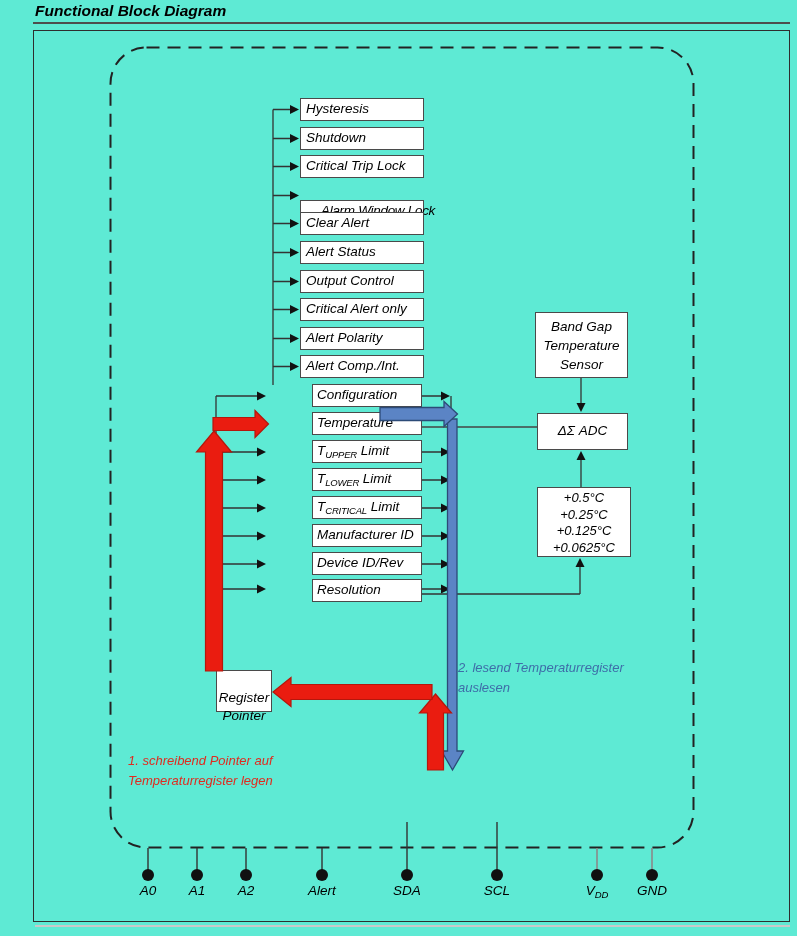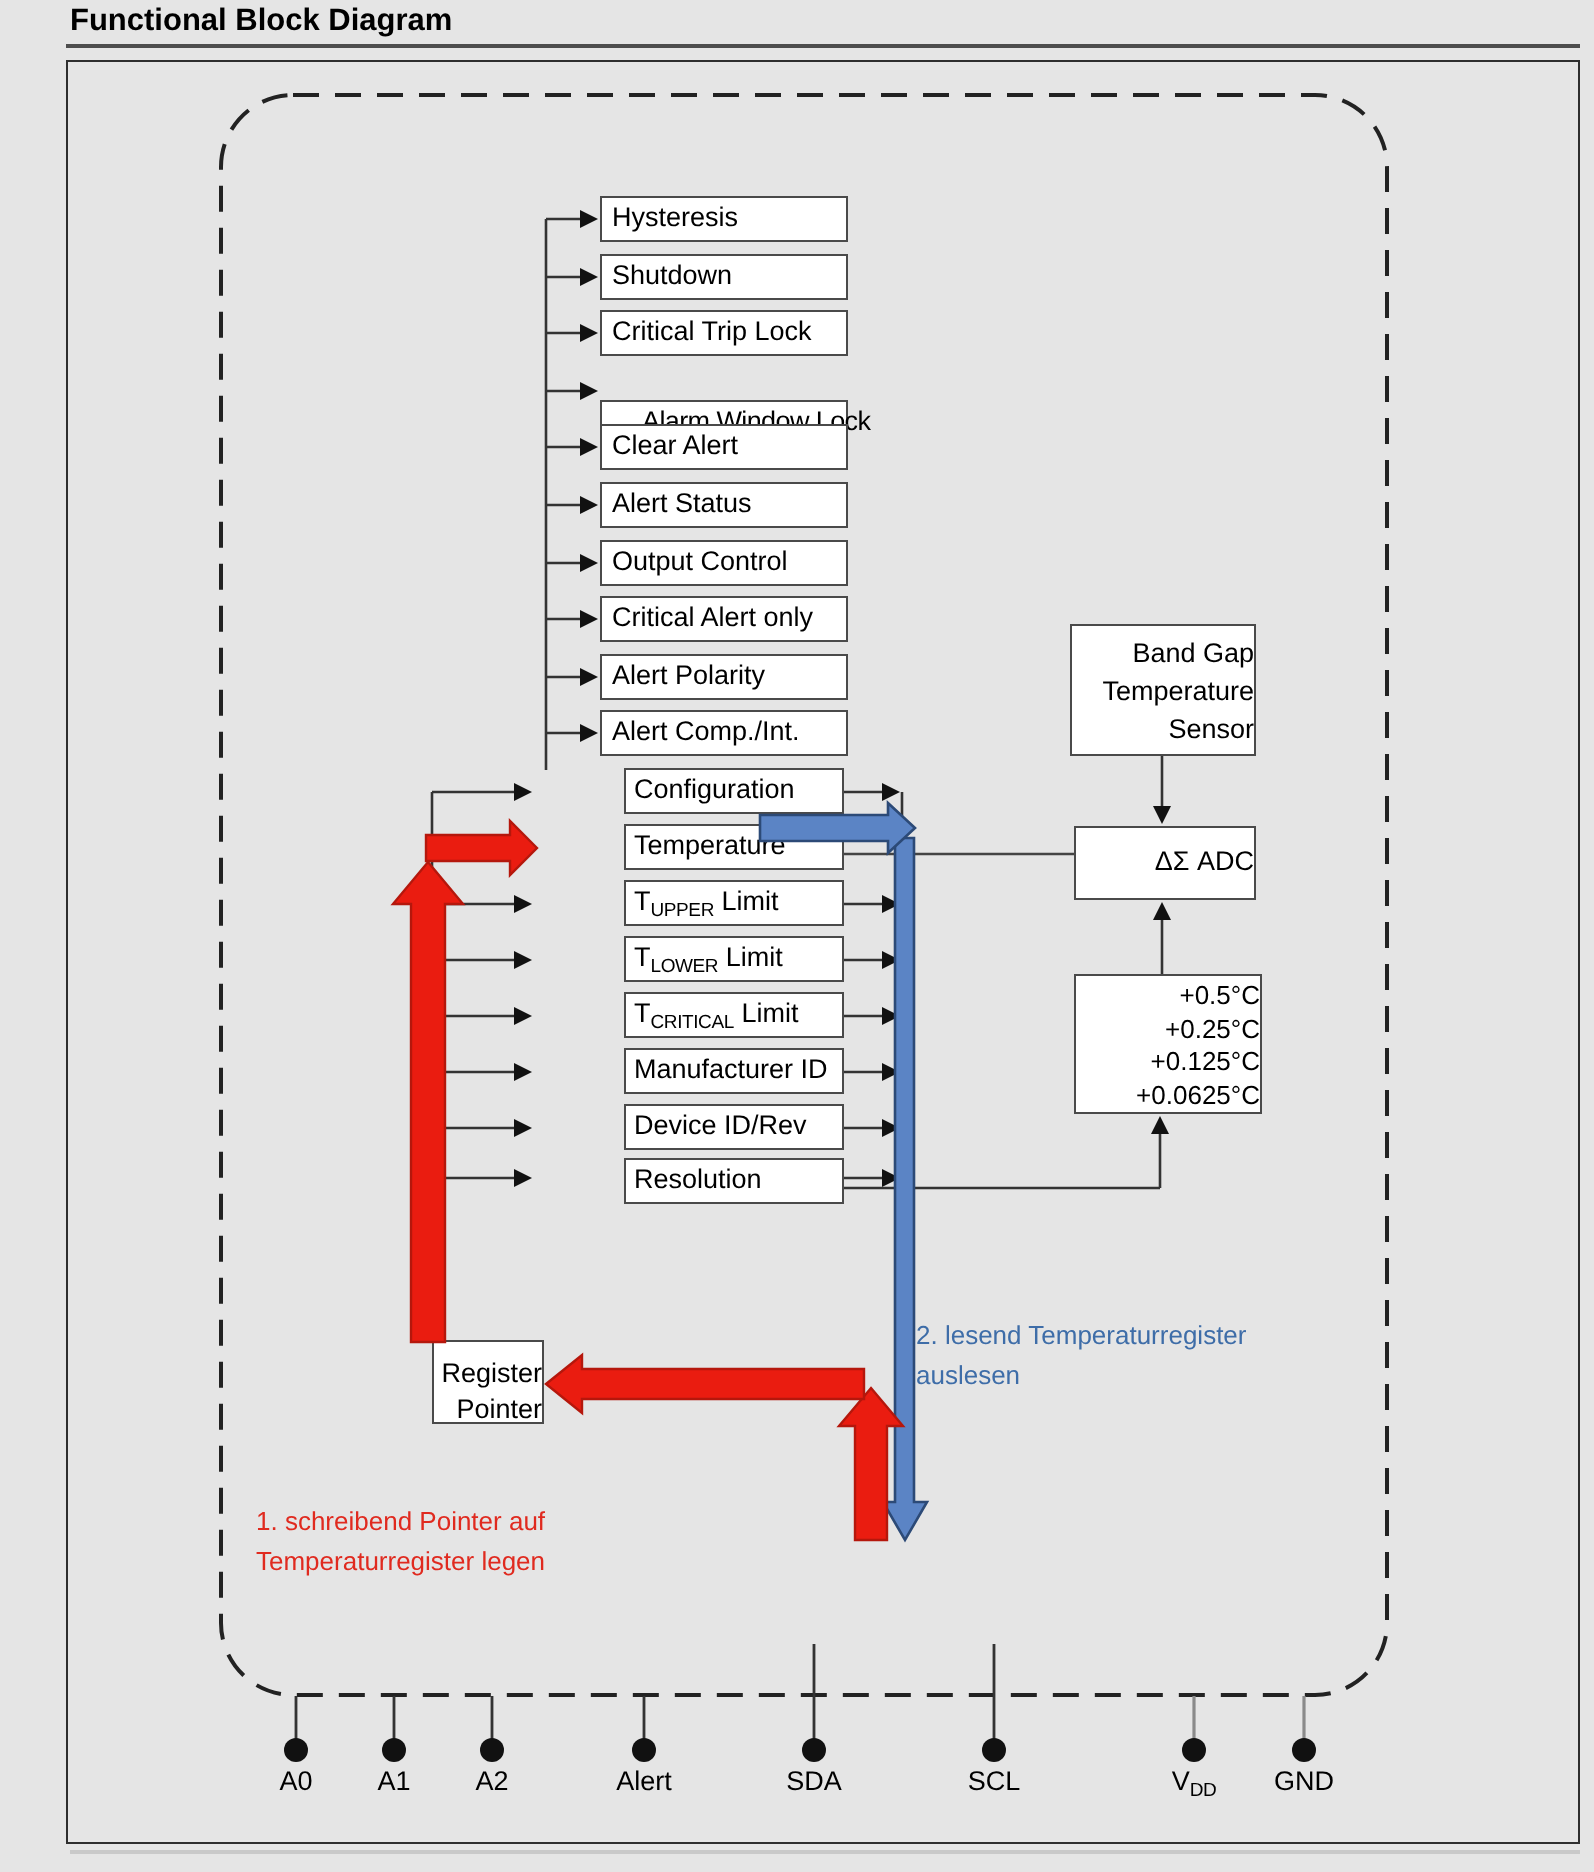--- a/index.html
+++ b/index.html
@@ -1,34 +1,34 @@
 <!DOCTYPE html>
 <html><head>
 <meta charset="utf-8">
 <style>
   html,body{margin:0;padding:0;background:#fff;}
-  .page{position:relative;width:797px;height:936px;background:#e5e5e5;
-        font-family:"Liberation Sans",sans-serif;color:#000;overflow:hidden;}
+  .page{position:relative;width:797px;height:936px;background:#5eead4;
+        font-family:"Liberation Sans",sans-serif;color:#000;overflow:hidden;font-style:italic;}
   .abs{position:absolute;}
   .title{left:35px;top:2px;font-size:15.5px;font-weight:bold;color:#000;}
   .title-rule{left:33px;top:22px;width:757px;height:0;border-top:2px solid #4d4d4d;}
   .outer-border{left:33px;top:30px;width:755px;height:890px;border:1.6px solid #2e2e2e;}
   .shadow-line{left:35px;top:925px;width:755px;height:0;border-top:2px solid #c9c9c9;}
   svg.layer{position:absolute;left:0;top:0;width:797px;height:936px;pointer-events:none;}
   .z1{z-index:1;} .z3{z-index:3;}
   .box{position:absolute;background:#fff;border:1.4px solid #4a4a4a;box-sizing:border-box;
        font-size:13.5px;line-height:20px;z-index:2;}
   .cfg{left:300px;width:124px;height:23px;line-height:20.5px;padding-left:5px;white-space:nowrap;}
   .reg{left:268px;width:110px;height:23px;padding-left:4px;white-space:nowrap;margin-left:44px;}
   .reg .sb, .pin .sb{font-size:9.5px;vertical-align:-3px;letter-spacing:-0.2px;}
-  .ctr{text-align:right;}
+  .ctr{text-align:center;}
   .bandgap{left:535px;top:312px;width:93px;height:66px;line-height:19px;padding-top:4px;}
   .adc{left:537px;top:413px;width:91px;height:37px;line-height:33px;}
   .vals{left:537px;top:487px;width:94px;height:70px;font-size:13px;line-height:16.5px;padding-top:2px;}
-  .regptr{left:216px;top:670px;width:56px;height:42px;line-height:18px;padding-top:7px;}
+  .regptr{left:216px;top:670px;width:56px;height:42px;line-height:18px;padding-top:18px;}
   .smbus{left:335px;top:767px;width:196px;height:55px;font-size:14px;line-height:19px;padding-top:8px;}
   .smbus .sp{font-size:10px;vertical-align:5px;}
   .pin{position:absolute;top:883px;width:60px;text-align:center;font-size:13.5px;z-index:2;white-space:nowrap;}
   .note{position:absolute;z-index:3;font-size:13px;text-align:left;line-height:19.5px;white-space:nowrap;}
   .note-red{left:128px;top:751px;width:192px;color:#e02a1f;}
   .note-blue{left:458px;top:658px;width:205px;color:#3e6da8;}
 </style>
 </head>
 <body>
 

